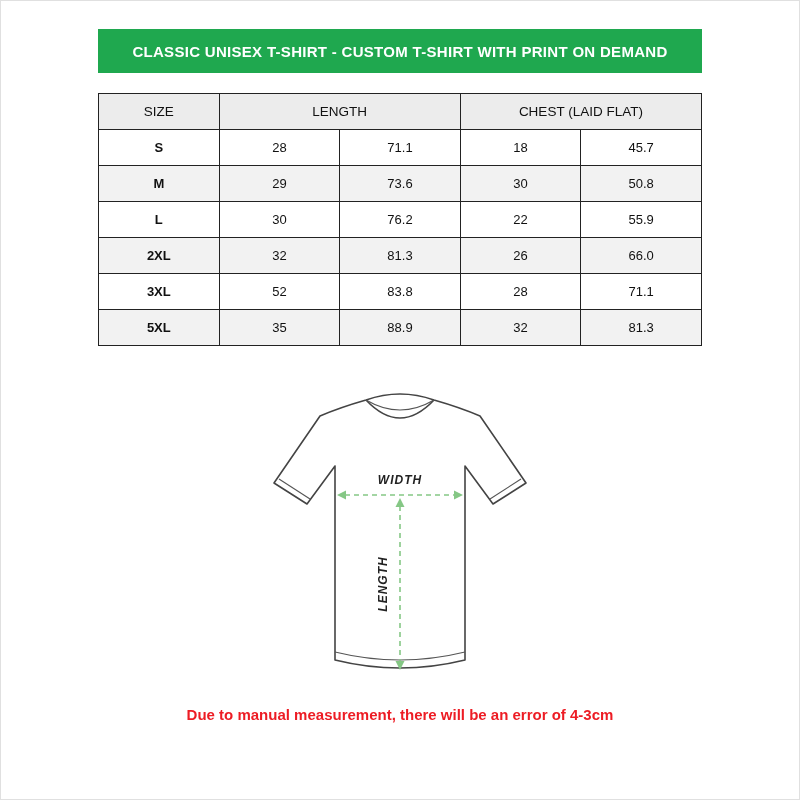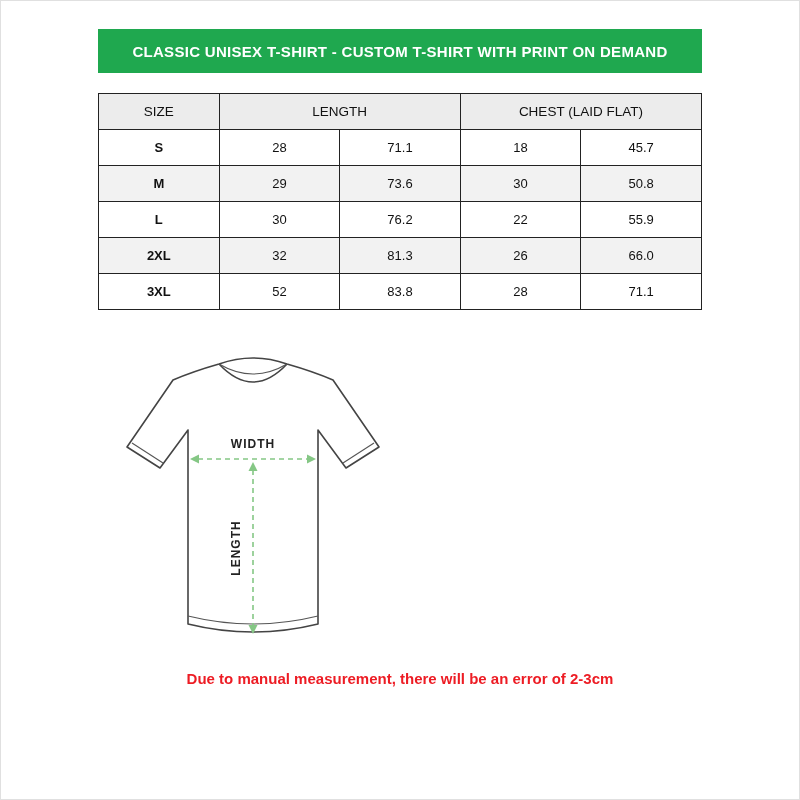--- a/index.html
+++ b/index.html
@@ -37,21 +37,21 @@
   .size-chart th {
     height: 36px;
     background: #ececec;
     font-size: 13.5px;
     font-weight: normal;
   }
   .size-chart td { height: 36px; background: #ffffff; }
   .size-chart tbody tr:nth-child(even) td { background: #f2f2f2; }
   .size-chart td.size { font-weight: bold; }
 
-  .diagram { display: flex; margin-top: 34px; }
+  .diagram { display: flex; justify-content: center; margin-top: 34px; font-style: italic; }
 
   .arrow line {
     stroke: var(--arrow-green, #85c785);
     stroke-width: 1.6;
     stroke-dasharray: 5 4;
   }
   .arrow polygon { fill: var(--arrow-green, #85c785); }
   .svg-label {
     font-family: "Liberation Sans", sans-serif;
     font-size: 12px;
@@ -116,20 +116,27 @@
         <td>26</td>
         <td>66.0</td>
       </tr>
       <tr>
         <td class="size">3XL</td>
         <td>52</td>
         <td>83.8</td>
         <td>28</td>
         <td>71.1</td>
       </tr>
+      <tr>
+        <td class="size">5XL</td>
+        <td>35</td>
+        <td>88.9</td>
+        <td>32</td>
+        <td>81.3</td>
+      </tr>
     </tbody>
   </table>
 
   <div class="diagram">
     <svg width="310" height="310" viewBox="0 0 300 310" xmlns="http://www.w3.org/2000/svg">
 
       <path class="outline" d="M116,20 C102,24 84,30 70,36 L24,103 L57,124 L85,86 L85,280 Q150,296 215,280 L215,86 L243,124 L276,103 L230,36 C216,30 198,24 184,20 Q150,8 116,20 Z"></path>
 
       <path class="outline" style="fill:none" d="M116,20 Q150,56 184,20"></path>
       <path class="detail" d="M116,20 Q150,40 184,20"></path>
@@ -147,15 +154,15 @@
 
       <g class="arrow">
         <line x1="150" y1="126" x2="150" y2="282"></line>
         <polygon points="150,118 145.5,127 154.5,127"></polygon>
         <polygon points="150,290 145.5,281 154.5,281"></polygon>
       </g>
       <text class="svg-label" x="137" y="204" text-anchor="middle" transform="rotate(-90 137 204)">LENGTH</text>
     </svg>
   </div>
 
-  <div class="footer-note">Due to manual measurement, there will be an error of 2-3cm</div>
+  <div class="footer-note">Due to manual measurement, there will be an error of 4-3cm</div>
 
 </div>
 
 </body></html>

